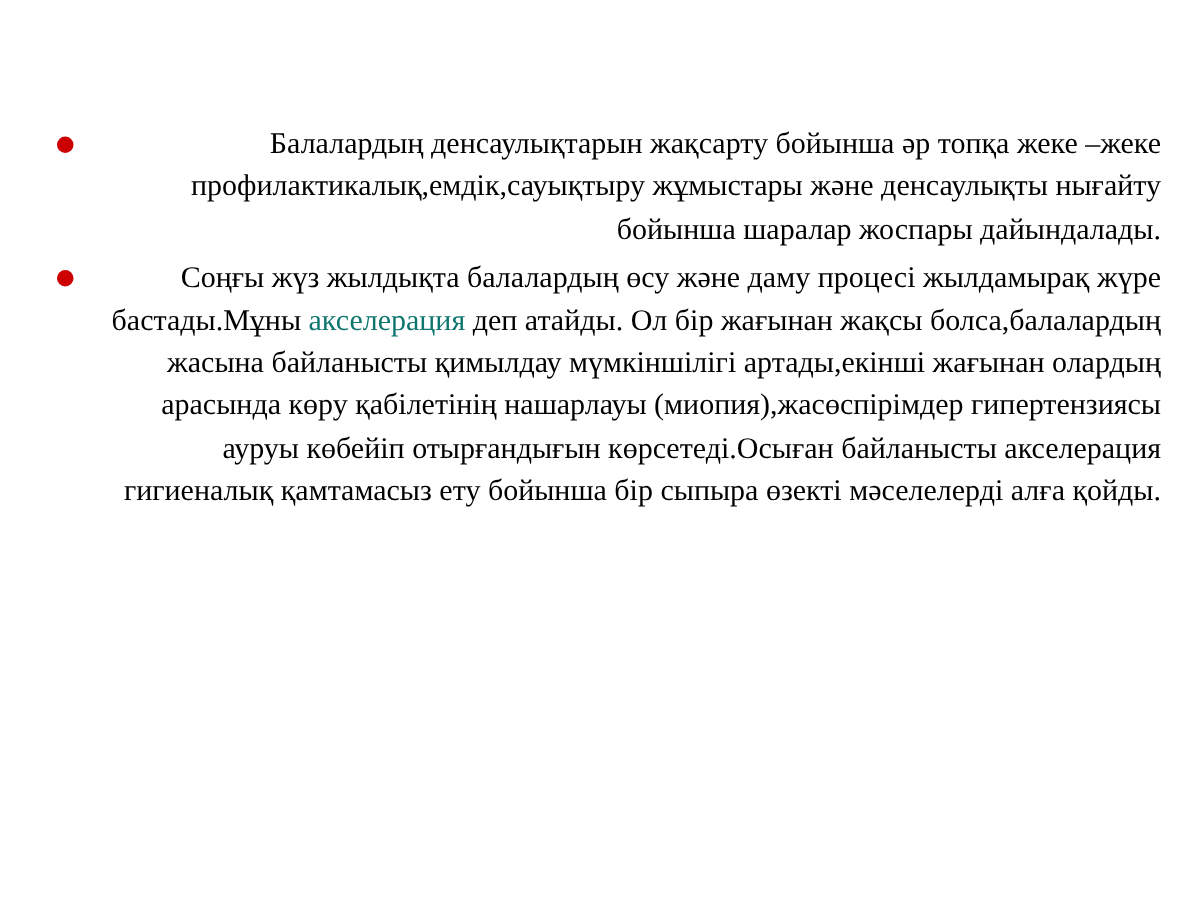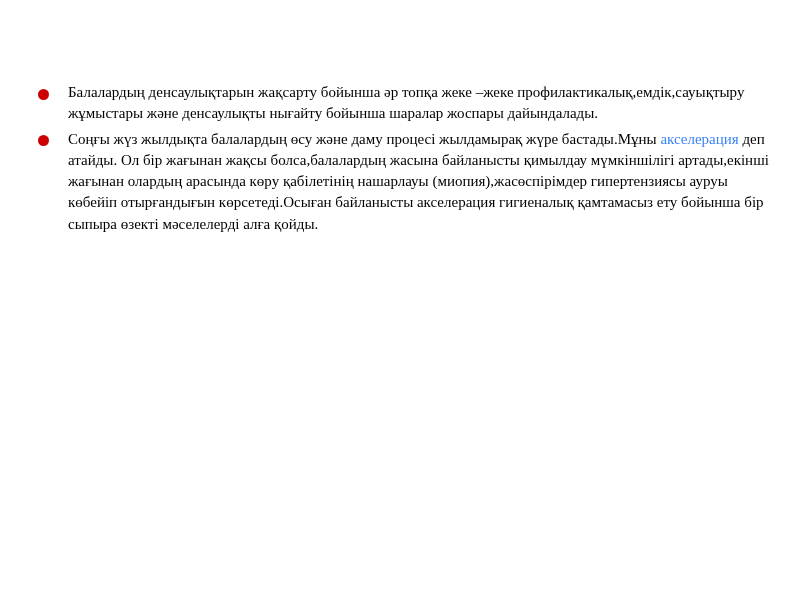--- a/index.html
+++ b/index.html
@@ -28,37 +28,37 @@
   }
   ul.bullets {
     list-style: none;
     margin: 0;
     padding: 0;
   }
   ul.bullets > li {
     position: relative;
     padding-left: 34px;
     margin-bottom: 4px;
-    font-size: 15px;
+    font-size: 20px;
     line-height: 1.42;
     color: #000000;
-    text-align: left;
+    text-align: right;
   }
   ul.bullets > li .marker {
     position: absolute;
     left: 4px;
     top: 0.46em;
     width: 11px;
     height: 11px;
     border-radius: 50%;
     background: #cc0000;
     display: block;
   }
   .highlight {
-    color: #3b82f6;
+    color: #0f766e;
   }
   .para-text {
     display: inline;
   }
 </style>
 </head>
 <body>
 
 <div class="slide">
   <div class="content-block">

